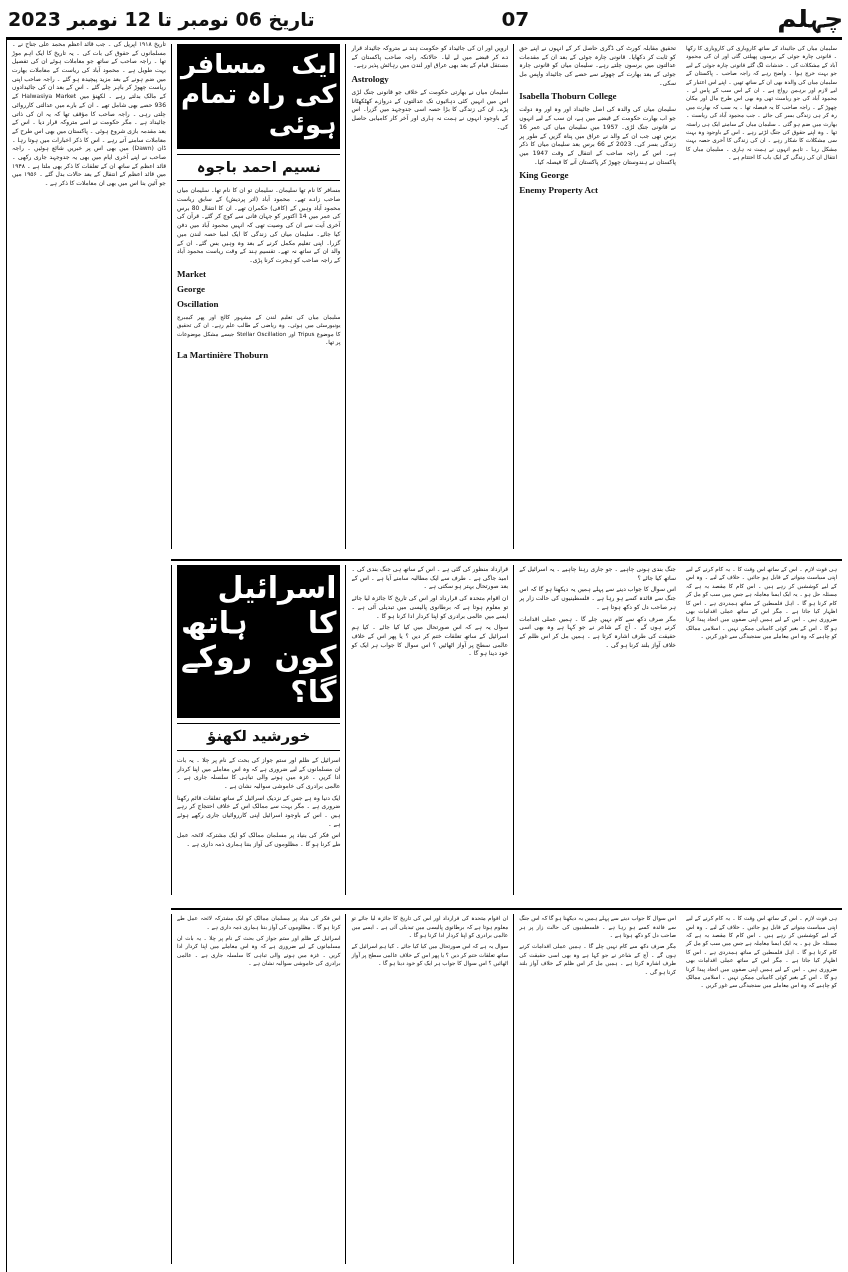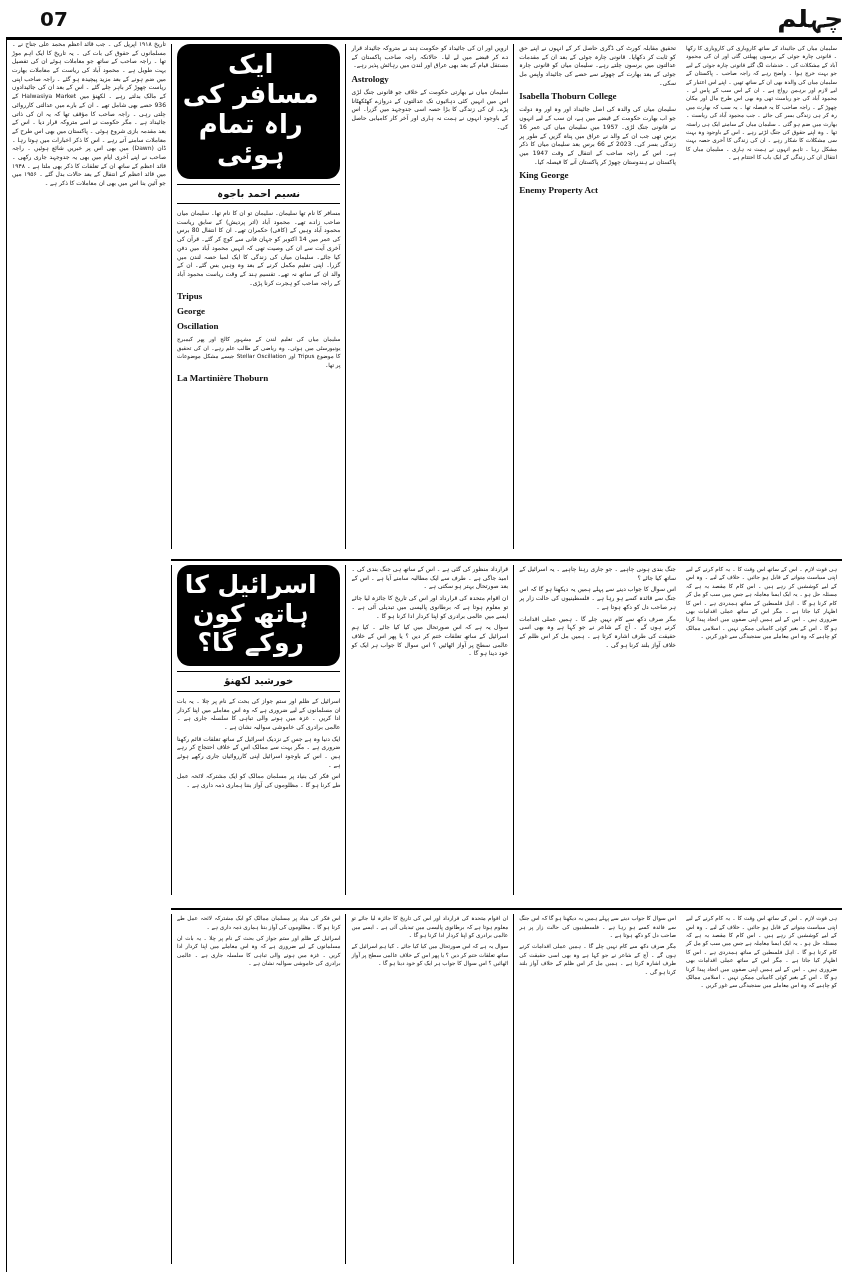--- a/index.html
+++ b/index.html
@@ -57,31 +57,29 @@
     font-size:6.0px;
     line-height:1.45;
     text-align:justify;
     direction:rtl;
     overflow:hidden;
   }
   .col:last-child{border-left:none;}
 
   .headline-box{
     background:#000;color:#fff;
-    text-align:center;
     font-size:26px;font-weight:bold;
-    padding:6px 20px 9px 4px;
+    padding:6px 4px 9px 4px;
     margin-bottom:5px;
     letter-spacing:0px;
     line-height:1.15;
-    border-radius:13px;
   }
   .byline{
     text-align:center;
-    font-size:10px;
+    font-size:15px;
     font-weight:bold;
     border-top:1px solid #000;
     border-bottom:1px solid #000;
     padding:2px 0;
     margin:4px 0 5px 0;
   }
   .latin{
     font-family:"Liberation Serif","DejaVu Serif",serif;
     direction:ltr;
     text-align:left;
@@ -123,35 +121,36 @@
   .para{margin:0 0 3px 0;}
 </style>
 </head>
 <body>
 
 <div class="page">
 
   <div class="masthead">
     <div class="logo">چہلم</div>
     <div class="pageno">07</div>
+    <div class="dateline">تاریخ 06 نومبر تا 12 نومبر 2023</div>
   </div>
 
   <div class="layout">
 
     <div class="rail">تاریخ ۱۹۱۸ اپریل کی ۔ جب قائد اعظم محمد علی جناح نے ۔ مسلمانوں کے حقوق کی بات کی ۔ یہ تاریخ کا ایک اہم موڑ تھا ۔ راجہ صاحب کے ساتھ جو معاملات ہوئے ان کی تفصیل بہت طویل ہے ۔ محمود آباد کی ریاست کے معاملات بھارت میں ضم ہونے کے بعد مزید پیچیدہ ہو گئے ۔ راجہ صاحب اپنی ریاست چھوڑ کر باہر چلے گئے ۔ اس کے بعد ان کی جائیدادوں کے مالک بدلتے رہے ۔ لکھنؤ میں Halwasiya Market کے 936 حصے بھی شامل تھے ۔ ان کے بارے میں عدالتی کارروائی چلتی رہی ۔ راجہ صاحب کا مؤقف تھا کہ یہ ان کی ذاتی جائیداد ہے ۔ مگر حکومت نے اسے متروکہ قرار دیا ۔ اس کے بعد مقدمہ بازی شروع ہوئی ۔ پاکستان میں بھی اس طرح کے معاملات سامنے آتے رہے ۔ اس کا ذکر اخبارات میں ہوتا رہا ۔ ڈان (Dawn) میں بھی اس پر خبریں شائع ہوئیں ۔ راجہ صاحب نے اپنے آخری ایام میں بھی یہ جدوجہد جاری رکھی ۔ قائد اعظم کے ساتھ ان کے تعلقات کا ذکر بھی ملتا ہے ۔ ۱۹۴۸ میں قائد اعظم کے انتقال کے بعد حالات بدل گئے ۔ ۱۹۵۶ میں جو آئین بنا اس میں بھی ان معاملات کا ذکر ہے ۔</div>
 
     <div class="leftstack">
 
       <div class="article story-top">
 
         <div class="col" style="width:26%;">
           <div class="headline-box">ایک مسافر کی راہ تمام ہوئی</div>
           <div class="byline">نسیم احمد باجوہ</div>
           <p class="para">مسافر کا نام تھا سلیمان۔ سلیمان تو ان کا نام تھا۔ سلیمان میاں صاحب زادے تھے۔ محمود آباد (اتر پردیش) کے سابق ریاست محمود آباد وہیں کے (کافی) حکمران تھے۔ ان کا انتقال 80 برس کی عمر میں 14 اکتوبر کو جہان فانی سے کوچ کر گئے۔ قرآن کی آخری آیت سے ان کی وصیت تھی کہ انہیں محمود آباد میں دفن کیا جائے۔ سلیمان میاں کی زندگی کا ایک لمبا حصہ لندن میں گزرا۔ اپنی تعلیم مکمل کرنے کے بعد وہ وہیں بس گئے۔ ان کے والد ان کے ساتھ نہ تھے۔ تقسیم ہند کے وقت ریاست محمود آباد کے راجہ صاحب کو ہجرت کرنا پڑی۔</p>
-          <span class="latin">Tripus</span>
+          <span class="latin">Market</span>
           <span class="latin">George</span>
           <span class="latin">Oscillation</span>
           <p class="para tiny">سلیمان میاں کی تعلیم لندن کے مشہور کالج اور پھر کیمبرج یونیورسٹی میں ہوئی۔ وہ ریاضی کے طالب علم رہے۔ ان کی تحقیق کا موضوع Tripus اور Stellar Oscillation جیسے مشکل موضوعات پر تھا۔</p>
           <span class="latin">La Martinière Thoburn</span>
         </div>
 
         <div class="col" style="width:25%;">
           <p class="para">ارویں اور ان کی جائیداد کو حکومت ہند نے متروکہ جائیداد قرار دے کر قبضے میں لے لیا۔ حالانکہ راجہ صاحب پاکستان کے مستقل قیام کے بعد بھی عراق اور لندن میں رہائش پذیر رہے۔</p>
           <span class="latin">Astrology</span>
           <p class="para">سلیمان میاں نے بھارتی حکومت کے خلاف جو قانونی جنگ لڑی اس میں انہیں کئی دہائیوں تک عدالتوں کے دروازے کھٹکھٹانا پڑے۔ ان کی زندگی کا بڑا حصہ اسی جدوجہد میں گزرا۔ اس کے باوجود انہوں نے ہمت نہ ہاری اور آخر کار کامیابی حاصل کی۔</p>
@@ -166,21 +165,21 @@
         </div>
 
         <div class="col" style="width:24%;">
           <p class="para tiny">سلیمان میاں کی جائیداد کے ساتھ کاروباری کی کاروباری کا رکھا ۔ قانونی چارہ جوئی کے برسوں پھیلتی گئی اور ان کی محمود آباد کے مشکلات کی ۔ خدشات لگ گئے قانونی چارہ جوئی کے لیے جو بہت خرچ ہوا ۔ واضح رہے کہ راجہ صاحب ۔ پاکستان کے سلیمان میاں کی والدہ بھی ان کے ساتھ تھیں ۔ اپنے اس اعتبار کے لیے لازم اور برہمن رواج ہے ۔ ان کے اس سب کے پاس لے ۔ محمود آباد کی جو ریاست تھی وہ بھی اس طرح مال اور مکان چھوڑ کے ۔ راجہ صاحب کا یہ فیصلہ تھا ۔ یہ سب کہ بھارت میں رہ کر ہی زندگی بسر کی جائے ۔ جب محمود آباد کی ریاست ۔ بھارت میں ضم ہو گئی ۔ سلیمان میاں کے سامنے ایک ہی راستہ تھا ۔ وہ اپنے حقوق کی جنگ لڑتے رہے ۔ اس کے باوجود وہ بہت سی مشکلات کا شکار رہے ۔ ان کی زندگی کا آخری حصہ بہت مشکل رہا ۔ تاہم انہوں نے ہمت نہ ہاری ۔ سلیمان میاں کا انتقال ان کی زندگی کے ایک باب کا اختتام ہے ۔</p>
         </div>
       </div>
 
       <div class="article story-mid">
 
         <div class="col" style="width:26%;">
-          <div class="headline-box" style="font-size:25px;">اسرائیل کا ہاتھ کون روکے گا؟</div>
+          <div class="headline-box" style="font-size:30px;">اسرائیل کا ہاتھ کون روکے گا؟</div>
           <div class="byline">خورشید لکھنؤ</div>
           <p class="para">اسرائیل کے ظلم اور ستم جواز کی بحث کے نام پر چلا ۔ یہ بات ان مسلمانوں کے لیے ضروری ہے کہ وہ اس معاملے میں اپنا کردار ادا کریں ۔ غزہ میں ہونے والی تباہی کا سلسلہ جاری ہے ۔ عالمی برادری کی خاموشی سوالیہ نشان ہے ۔</p>
           <p class="para">ایک دنیا وہ ہے جس کے نزدیک اسرائیل کے ساتھ تعلقات قائم رکھنا ضروری ہے ۔ مگر بہت سے ممالک اس کے خلاف احتجاج کر رہے ہیں ۔ اس کے باوجود اسرائیل اپنی کارروائیاں جاری رکھے ہوئے ہے ۔</p>
           <p class="para">اس فکر کی بنیاد پر مسلمان ممالک کو ایک مشترکہ لائحہ عمل طے کرنا ہو گا ۔ مظلوموں کی آواز بننا ہماری ذمہ داری ہے ۔</p>
         </div>
 
         <div class="col" style="width:25%;">
           <p class="para">قرارداد منظور کی گئی ہے ۔ اس کے ساتھ ہی جنگ بندی کی ۔ امید جاگی ہے ۔ طرف سے ایک مطالبہ سامنے آیا ہے ۔ اس کے بعد صورتحال بہتر ہو سکتی ہے ۔</p>
           <p class="para">ان اقوام متحدہ کی قرارداد اور اس کی تاریخ کا جائزہ لیا جائے تو معلوم ہوتا ہے کہ برطانوی پالیسی میں تبدیلی آئی ہے ۔ ایسے میں عالمی برادری کو اپنا کردار ادا کرنا ہو گا ۔</p>
           <p class="para">سوال یہ ہے کہ اس صورتحال میں کیا کیا جائے ۔ کیا ہم اسرائیل کے ساتھ تعلقات ختم کر دیں ؟ یا پھر اس کے خلاف عالمی سطح پر آواز اٹھائیں ؟ اس سوال کا جواب ہر ایک کو خود دینا ہو گا ۔</p>

